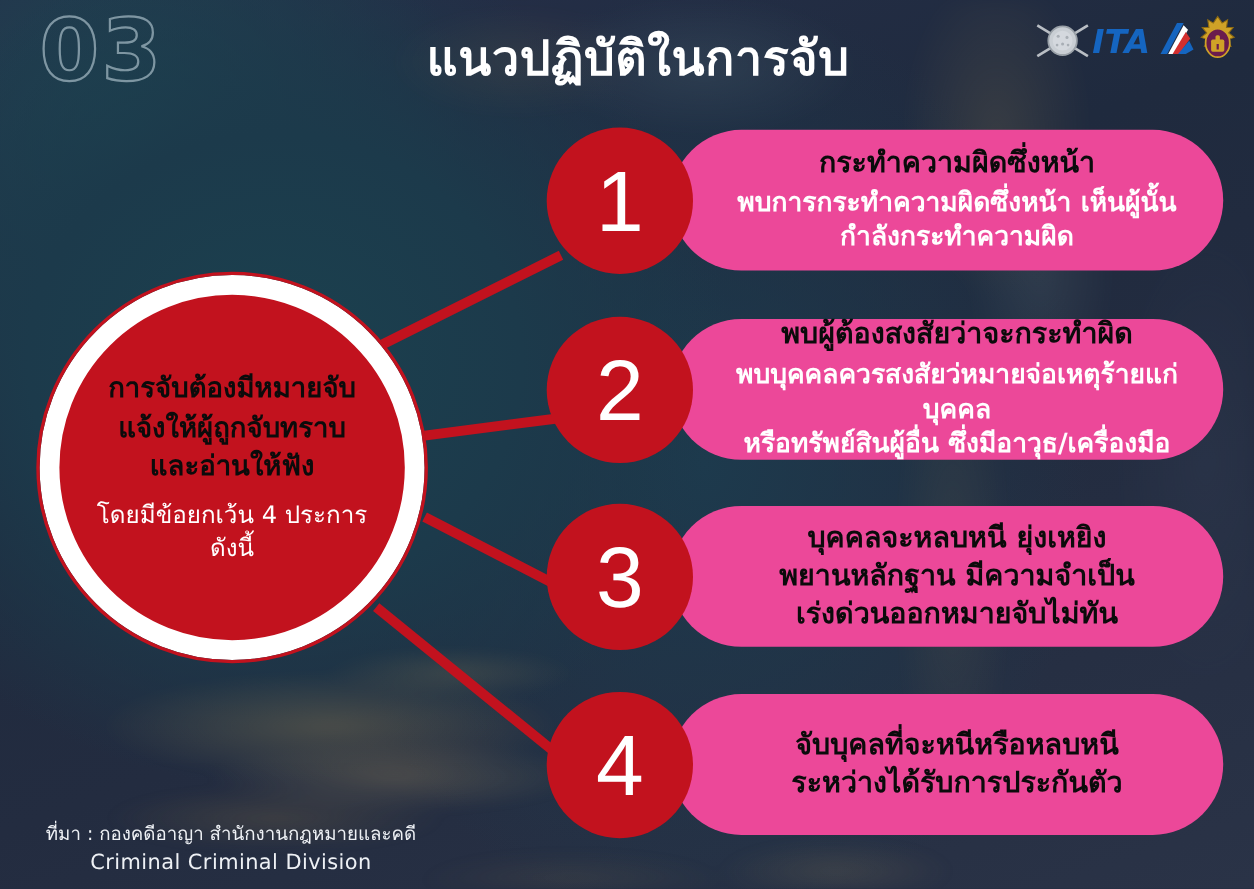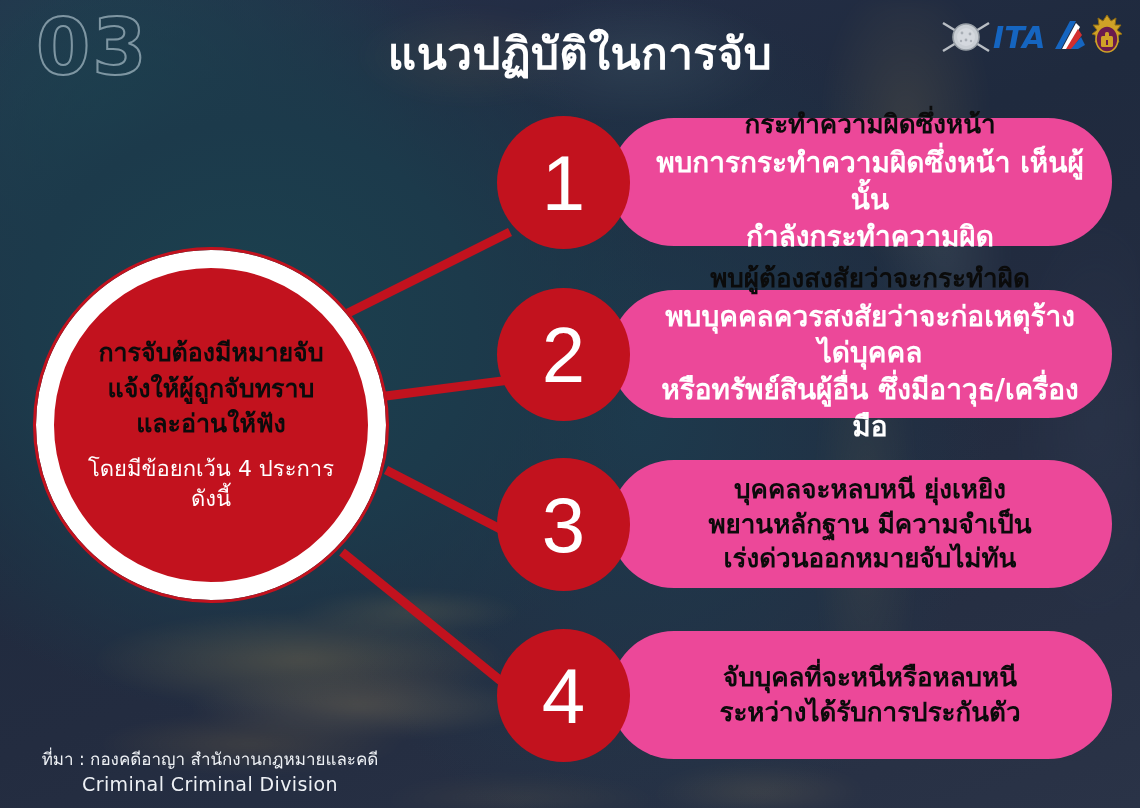--- a/index.html
+++ b/index.html
@@ -71,21 +71,21 @@
   .item{position:absolute;left:497px;height:128px;width:615px;}
   .card{position:absolute;left:113px;top:0;right:0;height:128px;
     background:#ec4899;border-radius:64px;
     display:flex;flex-direction:column;align-items:center;justify-content:center;text-align:center;
     padding:0 26px 0 44px;box-sizing:border-box;}
   .bubble{position:absolute;left:0;top:-2px;width:133px;height:133px;border-radius:50%;
     background:#c2121e;display:flex;align-items:center;justify-content:center;z-index:2;}
   .bubble span{font-size:78px;font-weight:400;color:#ffffff;line-height:1;
     font-family:"Liberation Sans","DejaVu Sans",sans-serif;}
   .c-title{font-size:26px;font-weight:700;color:#0b0b0b;line-height:1.3;}
-  .c-body{font-size:28px;font-weight:700;color:#ffffff;line-height:1.32;margin-top:3px;}
+  .c-body{font-size:24px;font-weight:700;color:#ffffff;line-height:1.32;margin-top:3px;}
   .c-dark{font-size:26px;font-weight:700;color:#0b0b0b;line-height:1.34;}
 
   
   .footer{position:absolute;left:10px;bottom:10px;width:400px;text-align:center;color:#eef1f5;}
   .footer .f-th{font-size:17px;line-height:1.35;}
   .footer .f-en{font-size:19px;line-height:1.4;letter-spacing:.4px;}
 </style>
 </head>
 <body>
 
@@ -164,21 +164,21 @@
     </div>
     <div class="bubble">
       <span>1</span>
     </div>
   </div>
 
   <div class="item" style="top:290px;">
     <div class="card">
       <div class="c-title">พบผู้ต้องสงสัยว่าจะกระทำผิด</div>
       <div class="c-body">
-        <div>พบบุคคลควรสงสัยว่าจะก่อเหตุร้างได่บุคคล</div>
+        <div>พบบุคคลควรสงสัยว่หมายจ่อเหตุร้ายแก่บุคคล</div>
         <div>หรือทรัพย์สินผู้อื่น ซึ่งมีอาวุธ/เครื่องมือ</div>
       </div>
     </div>
     <div class="bubble">
       <span>2</span>
     </div>
   </div>
 
   <div class="item" style="top:460px;">
     <div class="card">

